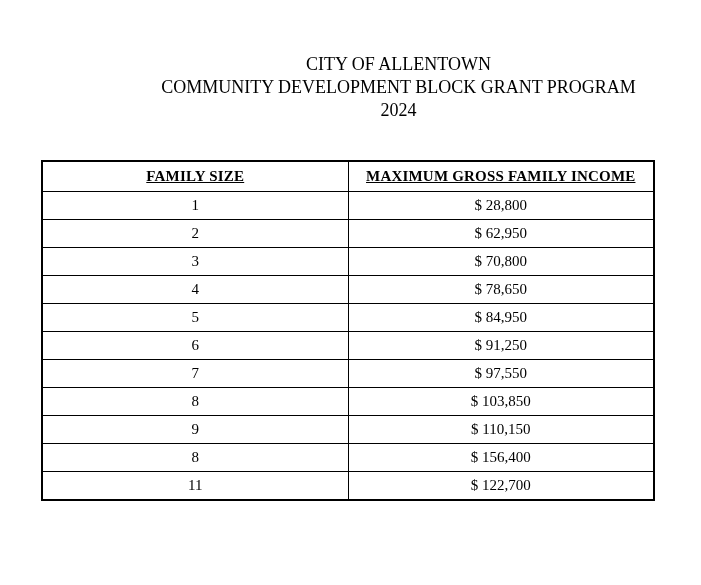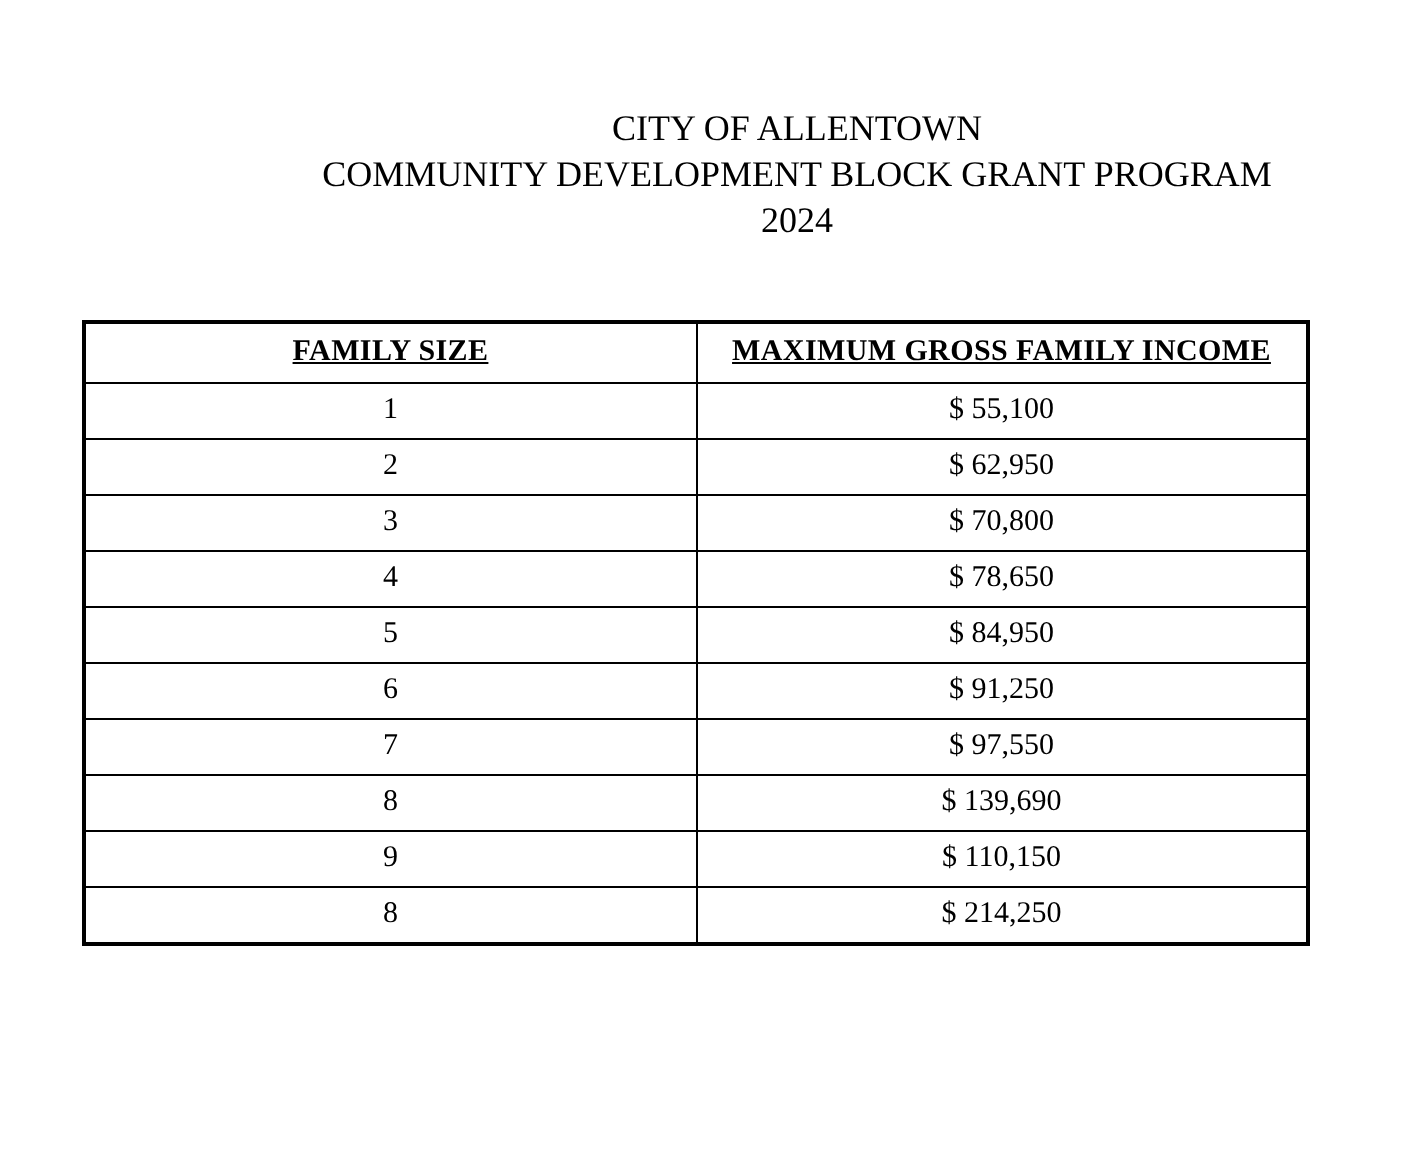--- a/index.html
+++ b/index.html
@@ -79,21 +79,21 @@
     </colgroup>
     <thead>
       <tr>
         <th>FAMILY SIZE</th>
         <th>MAXIMUM GROSS FAMILY INCOME</th>
       </tr>
     </thead>
     <tbody>
       <tr>
         <td>1</td>
-        <td>$ 55,100</td>
+        <td>$ 28,800</td>
       </tr>
       <tr>
         <td>2</td>
         <td>$ 62,950</td>
       </tr>
       <tr>
         <td>3</td>
         <td>$ 70,800</td>
       </tr>
       <tr>
@@ -107,26 +107,30 @@
       <tr>
         <td>6</td>
         <td>$ 91,250</td>
       </tr>
       <tr>
         <td>7</td>
         <td>$ 97,550</td>
       </tr>
       <tr>
         <td>8</td>
-        <td>$ 139,690</td>
+        <td>$ 103,850</td>
       </tr>
       <tr>
         <td>9</td>
         <td>$ 110,150</td>
       </tr>
       <tr>
         <td>8</td>
-        <td>$ 214,250</td>
+        <td>$ 156,400</td>
+      </tr>
+      <tr>
+        <td>11</td>
+        <td>$ 122,700</td>
       </tr>
     </tbody>
   </table>
 
 </div>
 
 </body></html>

